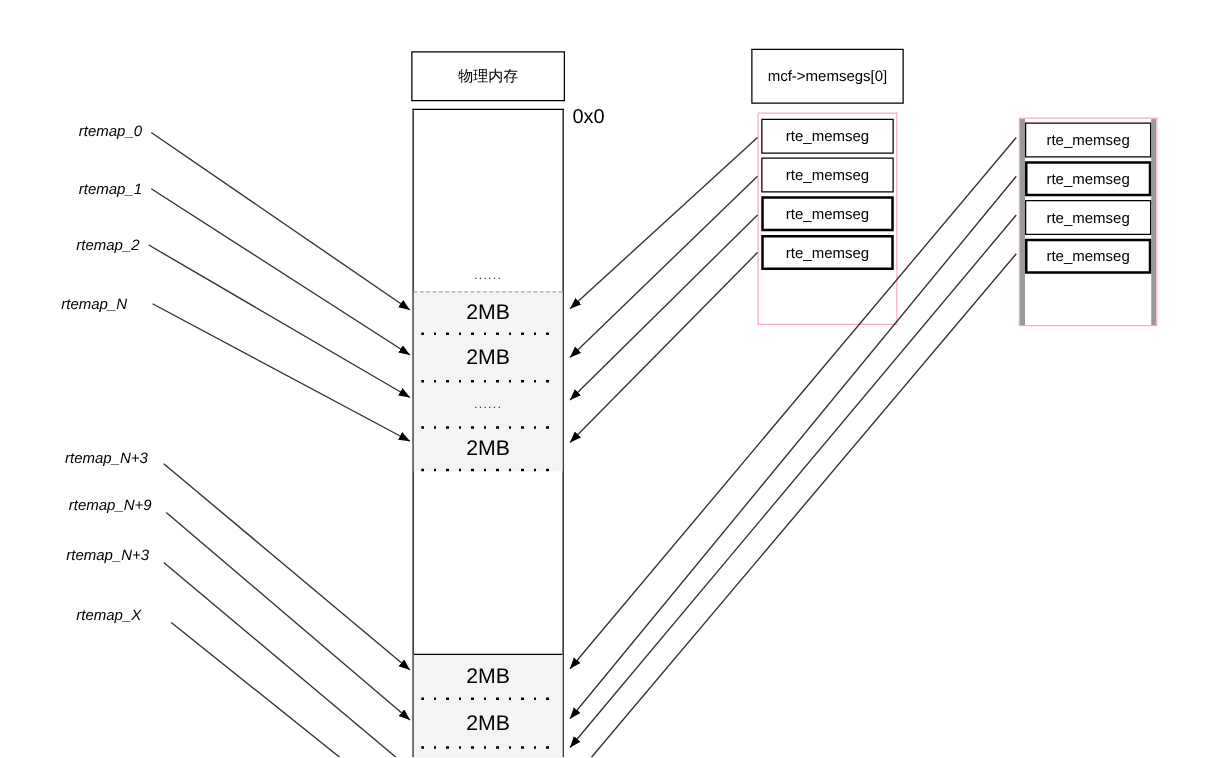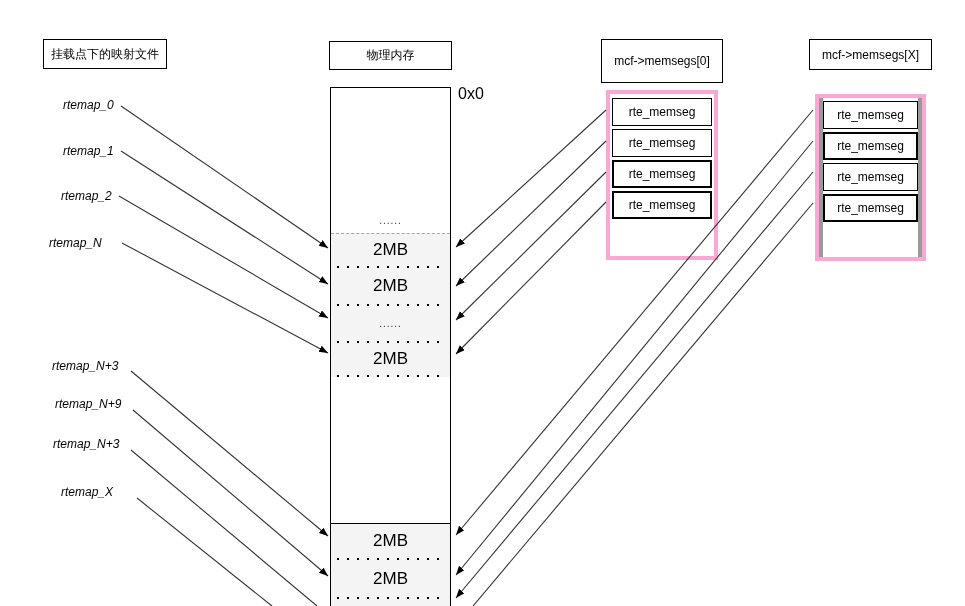--- a/index.html
+++ b/index.html
@@ -31,21 +31,21 @@
   .mrow {
     display:flex; align-items:center; justify-content:center; font-size:17px;
   }
   .mrow-ellipsis { font-size:10px; letter-spacing:1px; color:#333; }
   .dots {
     height:2px; margin:0 6px;
     background-image:repeating-linear-gradient(to right,#000 0,#000 2px,transparent 2px,transparent 10px);
   }
   
   .msbox {
-    position:absolute; border:4px solid #f9a8d4; background:#fff; box-sizing:border-box;
+    position:absolute; border:1px solid #f9a8d4; background:#fff; box-sizing:border-box;
   }
   .msbox0 { left:606px; top:90px; width:112px; height:170px; padding-top:4px; }
   .msboxX {
     left:815px; top:94px; width:111px; height:167px; padding-top:3px;
     box-shadow: inset 4px 0 0 #999, inset -4px 0 0 #999;
   }
   .msrow {
     height:28px; margin:0 2px 3px 2px; border:1px solid #000; background:#fff;
     display:flex; align-items:center; justify-content:center; font-size:12px;
     box-sizing:border-box; position:relative;
@@ -55,24 +55,22 @@
   .msboxX .msrow:nth-child(2), .msboxX .msrow:nth-child(4) { border-width:2px; }
   
   .overlay { position:absolute; left:0; top:0; width:965px; height:606px; z-index:5; pointer-events:none; }
   .overlay line { stroke:#333; stroke-width:1.1; }
 </style>
 </head>
 <body>
 
 <div class="canvas">
 
-  <div class="titlebox" style="left:43px; top:39px; width:124px; height:30px">挂载点下的映射文件</div>
-  <div class="titlebox" style="left:329px; top:41px; width:123px; height:29px">物理内存</div>
+  <div class="titlebox" style="left:329px; top:41px; width:123px; height:40px">物理内存</div>
   <div class="titlebox" style="left:601px; top:39px; width:122px; height:44px">mcf-&gt;memsegs[0]</div>
-  <div class="titlebox" style="left:809px; top:39px; width:123px; height:31px">mcf-&gt;memsegs[X]</div>
 
   <span class="rlabel" style="left:63px; top:98px">rtemap_0</span>
   <span class="rlabel" style="left:63px; top:144px">rtemap_1</span>
   <span class="rlabel" style="left:61px; top:189px">rtemap_2</span>
   <span class="rlabel" style="left:49px; top:236px">rtemap_N</span>
   <span class="rlabel" style="left:52px; top:359px">rtemap_N+3</span>
   <span class="rlabel" style="left:55px; top:397px">rtemap_N+9</span>
   <span class="rlabel" style="left:53px; top:437px">rtemap_N+3</span>
   <span class="rlabel" style="left:61px; top:485px">rtemap_X</span>
 

